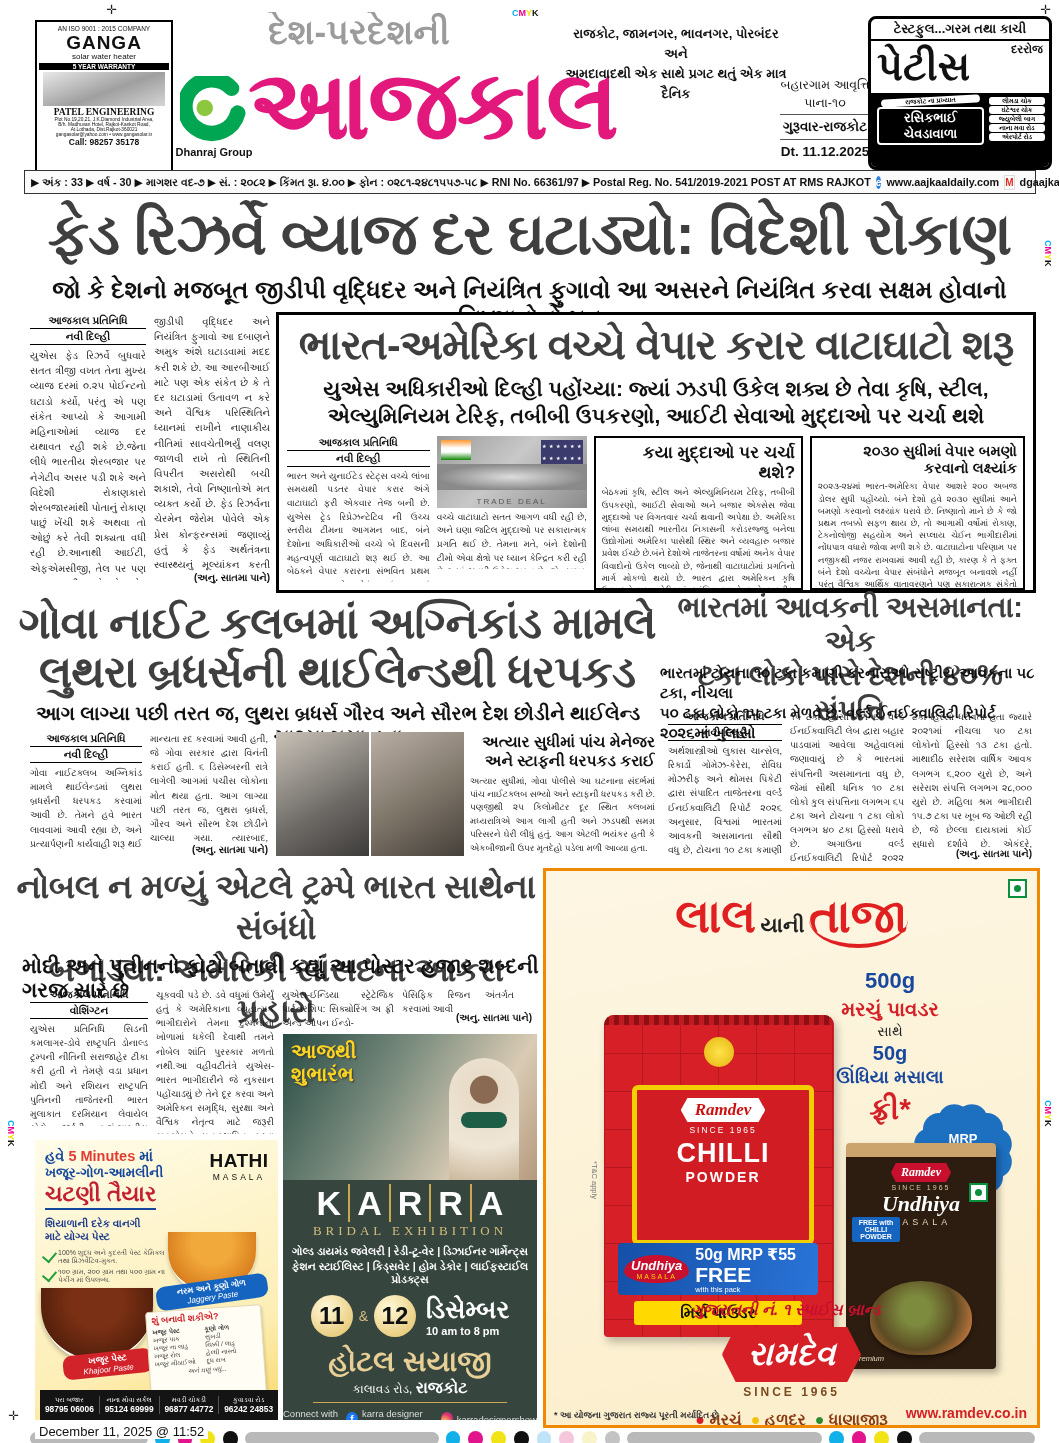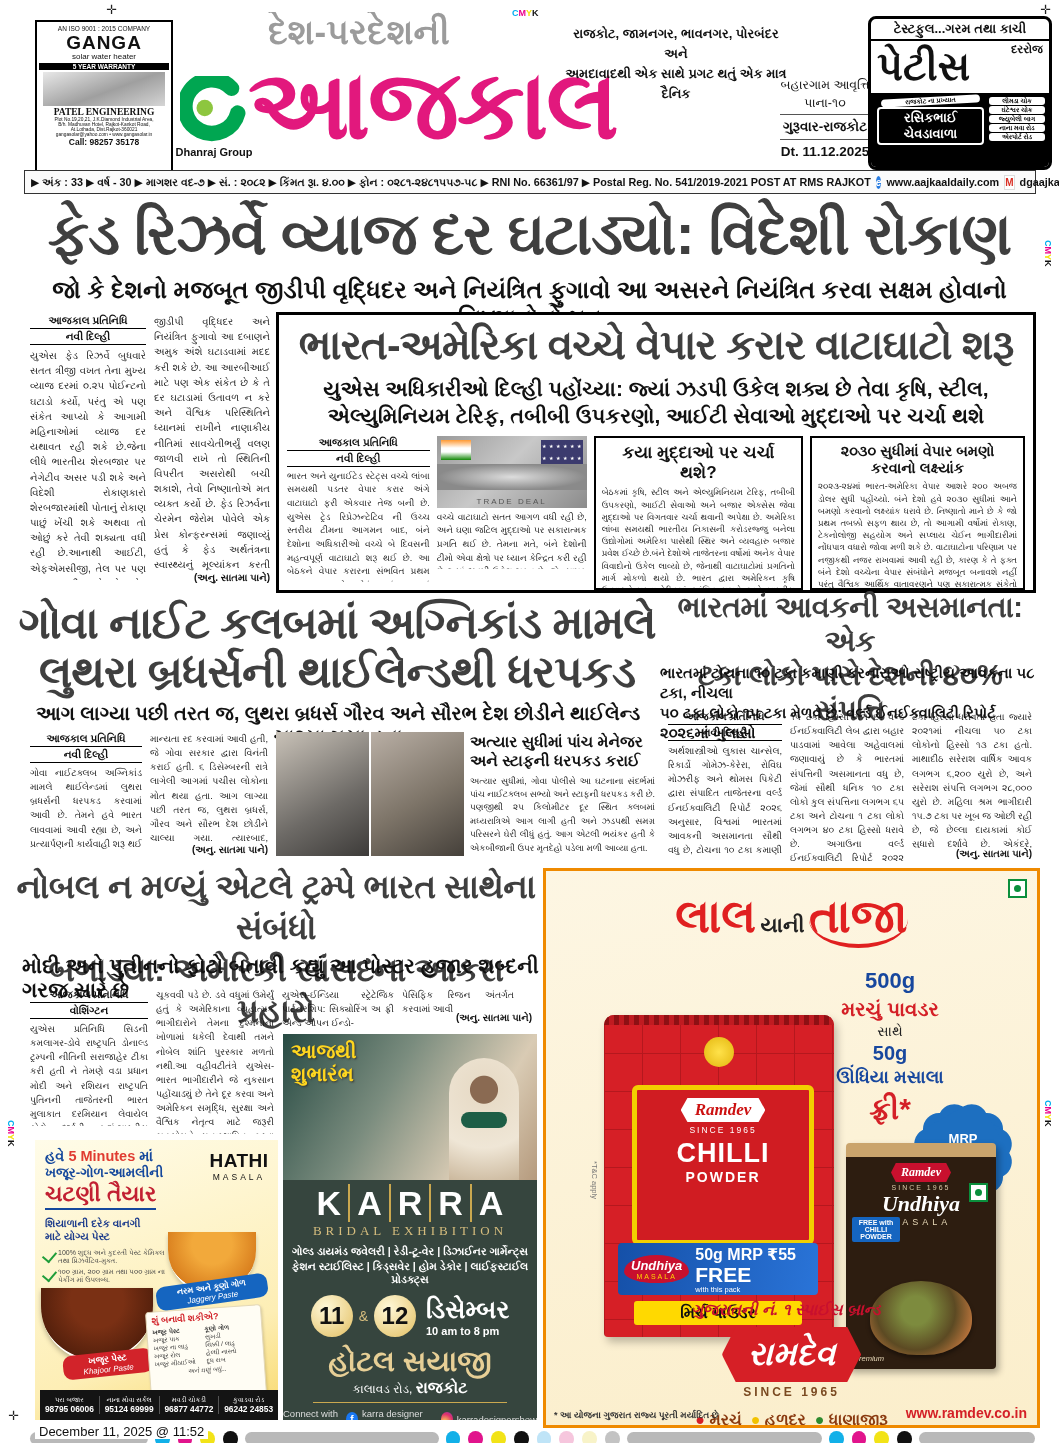--- a/index.html
+++ b/index.html
@@ -8,21 +8,21 @@
   .abs{position:absolute;}
   .ctr{text-align:center;}
   .b{font-weight:bold;}
   .hl{color:#3f3f3f;font-weight:800;letter-spacing:-1px;}
   .bt{font-size:10px;line-height:1.52;text-align:justify;overflow:hidden;color:#1a1a1a;}
   .byline{text-align:center;font-weight:bold;font-size:10.5px;margin-bottom:3px;}
   .by1{border-bottom:1px solid #000;padding-bottom:1px;}
   .by2{border-bottom:1px solid #000;padding:1px 0;}
   .cont{font-weight:bold;font-size:10px;text-align:right;}
   .ibox{border:2px solid #000;padding:3px 6px;background:#fff;overflow:hidden;}
-  .ibox .t{text-align:center;font-weight:800;font-size:16px;line-height:1.2;margin:2px 0 3px;}
+  .ibox .t{text-align:right;font-weight:800;font-size:16px;line-height:1.2;margin:2px 0 3px;}
   .photo{background:linear-gradient(135deg,#9a9a9a,#c8c8c8 45%,#8b8b8b);position:relative;overflow:hidden;}
   .pill{height:13px;border-radius:7px;background:#b9b9b9;display:inline-block;}
   .dot{width:16px;height:16px;border-radius:50%;display:inline-block;margin:0 1px;}
   .dc{background:#12b0e8;} .dm{background:#e1148c;} .dy{background:#f2e317;} .dk{background:#111;}
   .dlc{background:#bfe4f7;} .dlm{background:#f6c6dd;} .dly{background:#f8f3c8;} .dlg{background:#c3c3c3;}
   .cross{color:#222;font-size:13px;}
   .cmyk-label span{font-size:9px;font-weight:bold;}
   .cmyk-label .c{color:#00aeef;} .cmyk-label .m{color:#ec008c;} .cmyk-label .y{color:#f4e00a;} .cmyk-label .k{color:#111;}
   .vert{writing-mode:vertical-rl;}
   
@@ -207,21 +207,21 @@
   </div>
   <div class="abs" style="left:150px;top:732px;width:118px;height:128px;">
     <div class="bt" style="font-size:9.3px;height:112px;">માન્યતા રદ કરવામાં આવી હતી, જે ગોવા સરકાર દ્વારા વિનંતી કરાઈ હતી. ૬ ડિસેમ્બરની રાત્રે લાગેલી આગમાં પચીસ લોકોના મોત થયા હતા. આગ લાગ્યા પછી તરત જ, લુથરા બ્રધર્સ, ગૌરવ અને સૌરભ દેશ છોડીને ચાલ્યા ગયા. ત્યારબાદ, સીબીઆઈએ તેમની ધરપકડ માટે ઈન્ટરપોલ સાથે બ્લુ કોર્નર નોટિસ જારી કરી હતી. ત્યારથી તેમની</div>
     <div class="cont">(અનુ. સાતમા પાને)</div>
   </div>
   <div class="abs" style="left:276px;top:732px;width:188px;height:124px;display:flex;gap:2px;">
     <div class="photo" style="flex:1;background:linear-gradient(150deg,#c9c2b8,#6d6a66 60%,#3d3b39);"></div>
     <div class="photo" style="flex:1;background:linear-gradient(150deg,#b9aFa5,#7d7468 55%,#45403a);"></div>
   </div>
   <div class="abs" style="left:470px;top:732px;width:185px;height:126px;overflow:hidden;">
-    <div class="b" style="font-size:15.5px;line-height:1.25;text-align:left;">અત્યાર સુધીમાં પાંચ મેનેજર અને સ્ટાફની ધરપકડ કરાઈ</div>
+    <div class="b" style="font-size:15.5px;line-height:1.25;text-align:right;">અત્યાર સુધીમાં પાંચ મેનેજર અને સ્ટાફની ધરપકડ કરાઈ</div>
     <div class="bt" style="font-size:8.8px;margin-top:4px;height:78px;">અત્યાર સુધીમાં, ગોવા પોલીસે આ ઘટનાના સંદર્ભમાં પાંચ નાઈટક્લબ સભ્યો અને સ્ટાફની ધરપકડ કરી છે. પણજીથી ૨૫ કિલોમીટર દૂર સ્થિત ક્લબમાં મધ્યરાત્રિએ આગ લાગી હતી અને ઝડપથી સમગ્ર પરિસરને ઘેરી લીધું હતું. આગ એટલી ભયંકર હતી કે એકબીજાની ઉપર મૃતદેહો પડેલા મળી આવ્યા હતા.</div>
   </div>
 
   <div class="abs hl ctr" style="left:660px;top:590px;width:380px;font-size:29px;line-height:1.18;letter-spacing:-0.5px;">
     <div>ભારતમાં આવકની અસમાનતા: એક</div>
     <div>ટકા લોકો પાસે દેશની ૪૦% સંપત્તિ</div>
   </div>
   <div class="abs b" style="left:660px;top:664px;width:380px;font-size:14.8px;line-height:1.35;color:#111;">
     <div>ભારતમાં ટોચના ૧૦ ટકા કમાણી કરનારાઓ રાષ્ટ્રીય આવકના ૫૮ ટકા, નીચલા</div>
     <div>૫૦ ટકા લોકો ૧૫ ટકા મેળવે છે: વર્લ્ડ ઈનઈક્વાલિટી રિપોર્ટ ૨૦૨૬માં ખુલાસો</div>

